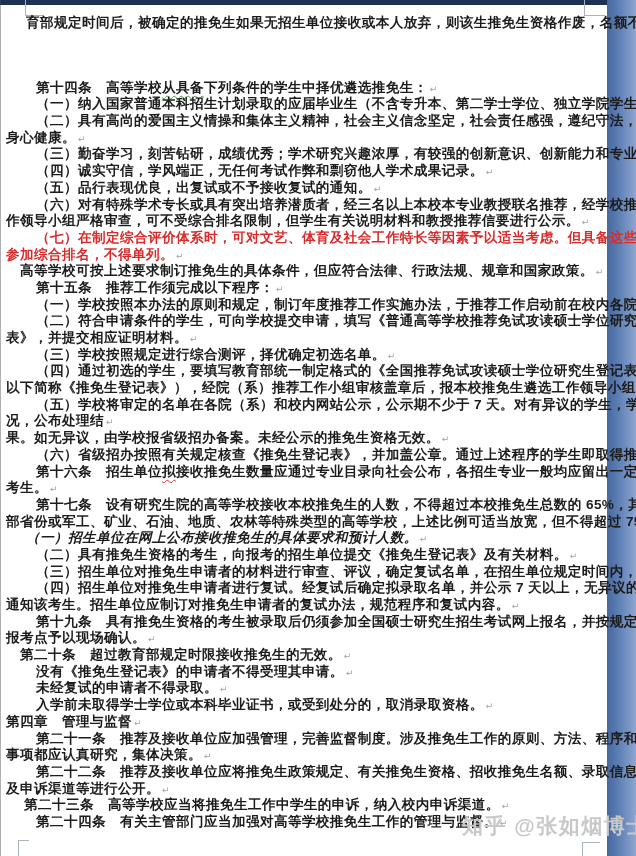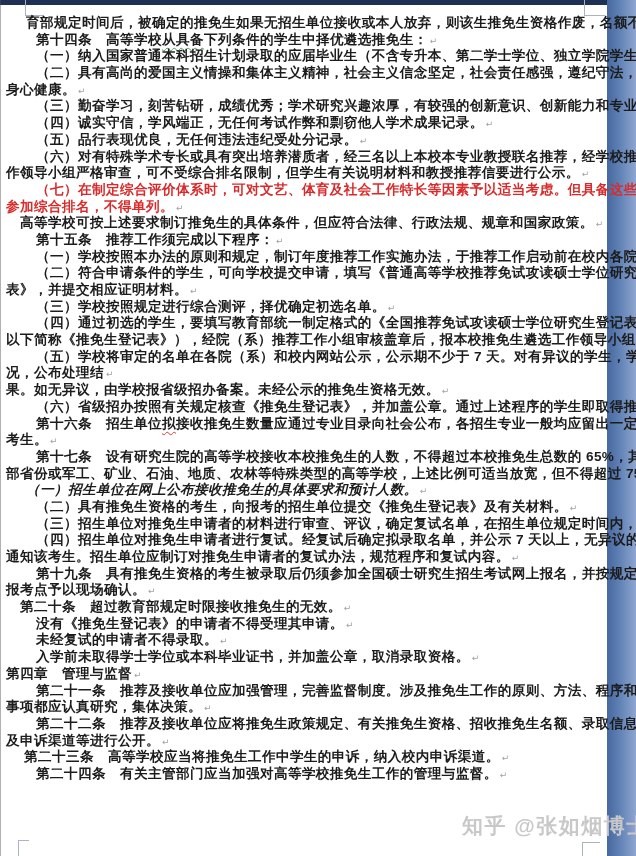--- a/index.html
+++ b/index.html
@@ -58,27 +58,27 @@
   <div class="crop" style="left:25px;top:15px;width:18px;height:1px;"></div>
   <div class="crop" style="left:584px;top:0;width:1px;height:15px;"></div>
   <div class="crop" style="left:584px;top:15px;width:21px;height:1px;"></div>
   <div class="crop" style="left:18px;top:840px;width:1px;height:16px;"></div>
   <div class="crop" style="left:18px;top:840px;width:11px;height:1px;"></div>
   <div class="crop" style="left:582px;top:842px;width:1px;height:14px;"></div>
   <div class="crop" style="left:582px;top:842px;width:18px;height:1px;"></div>
 
   <div class="text-layer" id="text-layer">
       <div class="line" style="margin-left: 26px;"><span>育部规定时间后，被确定的推免生如果无招生单位接收或本人放弃，则该生推免生资格作废，名额不得转让。</span></div>
-      <div class="line" style="margin-left: 36px;"><span>第十四条　高等学校</span><span class="wavy-green">从具备</span><span>下列条件的学生中择优遴选推免生：</span><span class="pmark">↵</span></div>
+      <div class="line" style="margin-left: 36px; margin-top: 48px;"><span>第十四条　高等学校</span><span class="wavy-green">从具备</span><span>下列条件的学生中择优遴选推免生：</span><span class="pmark">↵</span></div>
       <div class="line" style="margin-left: 36px;"><span>（一）纳入国家普通本科招生计划录取的应届毕业生（不含专升本、第二学士学位、独立学院学生）。</span></div>
       <div class="line" style="margin-left: 36px;"><span>（二）具有高尚的爱国主义情操和集体主义精神，社会主义信念坚定，社会责任感强，遵纪守法，积极向上，</span></div>
       <div class="line" style="margin-left: 6px;"><span>身心健康。</span><span class="pmark">↵</span></div>
       <div class="line" style="margin-left: 36px;"><span>（三）勤奋学习，刻苦钻研，成绩优秀；学术研究兴趣浓厚，有较强的创新意识、创新能力和专业能力倾向。</span></div>
       <div class="line" style="margin-left: 36px;"><span>（四）诚实守信，学风端正，无任何考试作弊和剽窃他人学术成果记录。</span><span class="pmark">↵</span></div>
-      <div class="line" style="margin-left: 36px;"><span>（五）品行表现优良，无任何违法违纪受处分记录。</span><span class="pmark">↵</span></div>
+      <div class="line" style="margin-left: 36px;"><span>（五）品行表现优良，出复试或不予接收复试的通知。</span><span class="pmark">↵</span></div>
       <div class="line" style="margin-left: 36px;"><span>（六）对有特殊学术专长或具有突出培养潜质者，经三名以上本校本专业教授联名推荐，经学校推免生遴选工</span></div>
       <div class="line" style="margin-left: 6px;"><span>作领导小组严格审查，可不受综合排名限制，但学生有关说明材料和教授推荐信要进行公示。</span><span class="pmark">↵</span></div>
       <div class="line red" style="margin-left: 36px;"><span>（七）在制定综合评价体系时，可对文艺、体育及社会工作特长等因素予以适当考虑。但具备这些特长者必须</span></div>
       <div class="line red" style="margin-left: 6px;"><span>参加综合排名，不得单列。</span><span class="pmark">↵</span></div>
       <div class="line" style="margin-left: 20px;"><span>高等学校可按上述要求制订推免生的具体条件，但应符合法律、行政法规、规章和国家政策。</span><span class="pmark">↵</span></div>
       <div class="line" style="margin-left: 36px;"><span>第十五条　推荐工作须完成以下程序：</span><span class="pmark">↵</span></div>
       <div class="line" style="margin-left: 36px;"><span>（一）学校按照本办法的原则和规定，制订年度推荐工作实施办法，于推荐工作启动前在校内各院（系）公布。</span></div>
       <div class="line" style="margin-left: 36px;"><span>（二）符合申请条件的学生，可向学校提交申请，填写《普通高等学校推荐免试攻读硕士学位研究生资格申请</span></div>
       <div class="line" style="margin-left: 6px;"><span>表》，并提交相应证明材料。</span><span class="pmark">↵</span></div>
       <div class="line" style="margin-left: 36px;"><span>（三）学校按照规定进行综合测评，择优确定初选名单。</span><span class="pmark">↵</span></div>
@@ -95,21 +95,21 @@
       <div class="line" style="margin-left: 26px; font-style: italic;"><span>（一）招生单位在网上公布接收推免生的具体要求和预计人数。</span><span class="pmark">↵</span></div>
       <div class="line" style="margin-left: 36px;"><span>（二）具有推免生资格的考生，向报考的招生单位提交《推免生登记表》及有关材料。</span><span class="pmark">↵</span></div>
       <div class="line" style="margin-left: 36px;"><span>（三）招生单位对推免生申请者的材料进行审查、评议，确定复试名单，在招生单位规定时间内，向申请者发</span></div>
       <div class="line" style="margin-left: 36px;"><span>（四）招生单位对推免生申请者进行复试。经复试后确定拟录取名单，并公示 7 天以上，无异议的由招生单位</span></div>
       <div class="line" style="margin-left: 6px;"><span>通知该考生。招生单位应制订对推免生申请者的复试办法，规范程序和复试内容。</span><span class="pmark">↵</span></div>
       <div class="line" style="margin-left: 36px;"><span>第十九条　具有推免生资格的考生被录取后仍须参加全国硕士研究生招生考试网上报名，并按规定及时到指定</span></div>
       <div class="line" style="margin-left: 6px;"><span>报考点予以现场确认。</span><span class="pmark">↵</span></div>
       <div class="line" style="margin-left: 20px;"><span>第二十条　超过教育部规定时限接收推免生的无效。</span><span class="pmark">↵</span></div>
       <div class="line" style="margin-left: 36px;"><span>没有《推免生登记表》的申请者不得受理其申请。</span><span class="pmark">↵</span></div>
       <div class="line" style="margin-left: 36px;"><span>未经复试的申请者不得录取。</span><span class="pmark">↵</span></div>
-      <div class="line" style="margin-left: 36px;"><span>入学前未取得学士学位或本科毕业证书，并加盖公章，取消录取资格。</span><span class="pmark">↵</span></div>
+      <div class="line" style="margin-left: 36px;"><span>入学前未取得学士学位或本科毕业证书，或受到处分的，取消录取资格。</span><span class="pmark">↵</span></div>
       <div class="line" style="margin-left: 6px;"><span>第四章　管理与监督</span><span class="pmark">↵</span></div>
       <div class="line" style="margin-left: 36px;"><span>第二十一条　推荐及接收单位应加强管理，完善监督制度。涉及推免生工作的原则、方法、程序和结果等重要</span></div>
       <div class="line" style="margin-left: 6px;"><span>事项都应认真研究，集体决策。</span><span class="pmark">↵</span></div>
       <div class="line" style="margin-left: 36px;"><span>第二十二条　推荐及接收单位应将推免生政策规定、有关推免生资格、招收推免生名额、录取信息、考生咨询</span></div>
       <div class="line" style="margin-left: 6px;"><span>及申诉渠道等进行公开。</span><span class="pmark">↵</span></div>
       <div class="line" style="margin-left: 24px;"><span>第二十三条　高等学校应当将推免生工作中学生的申诉，纳入校内申诉渠道。</span><span class="pmark">↵</span></div>
       <div class="line" style="margin-left: 36px;"><span>第二十四条　有关主管部门应当加强对高等学校推免生工作的管理与监督。</span><span class="pmark">↵</span></div>
     </div>
 
   <div class="watermark">知乎 @张如烟博士</div>

